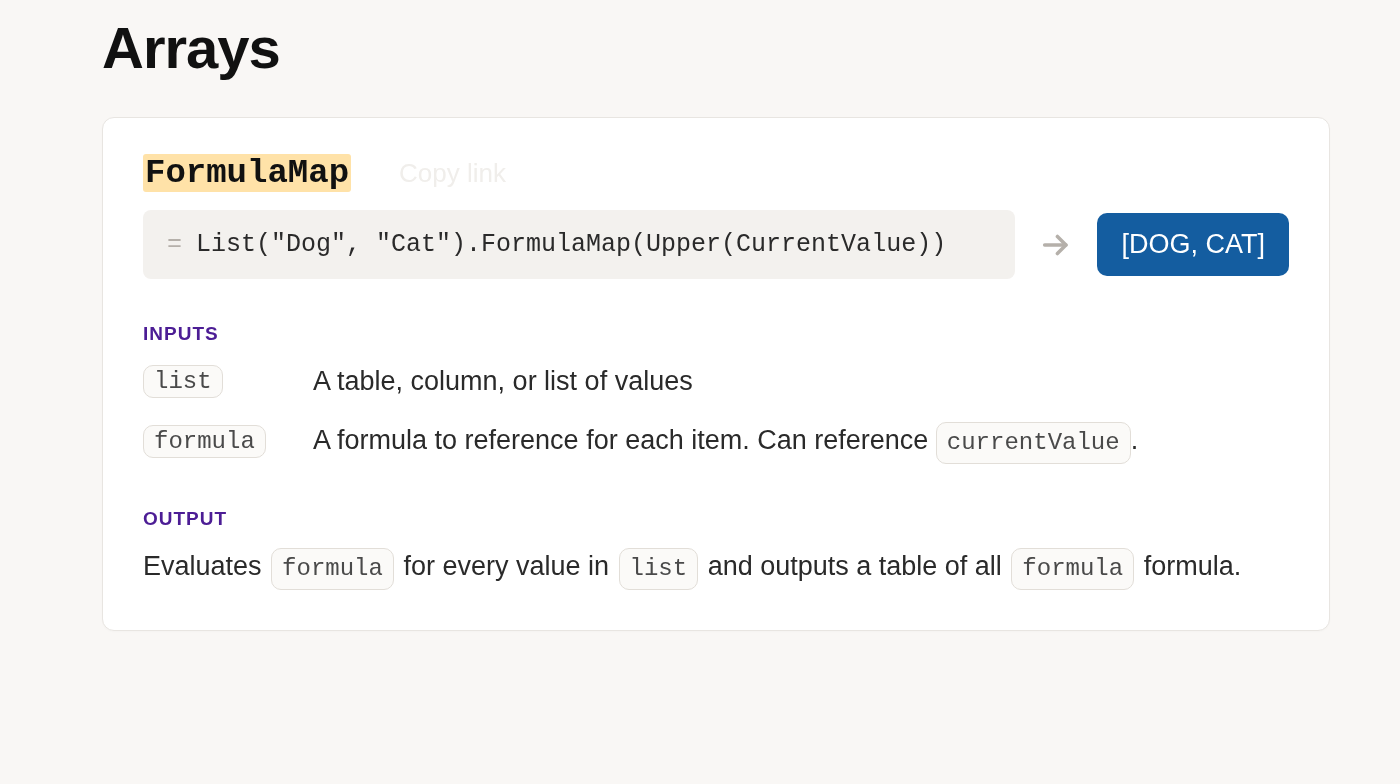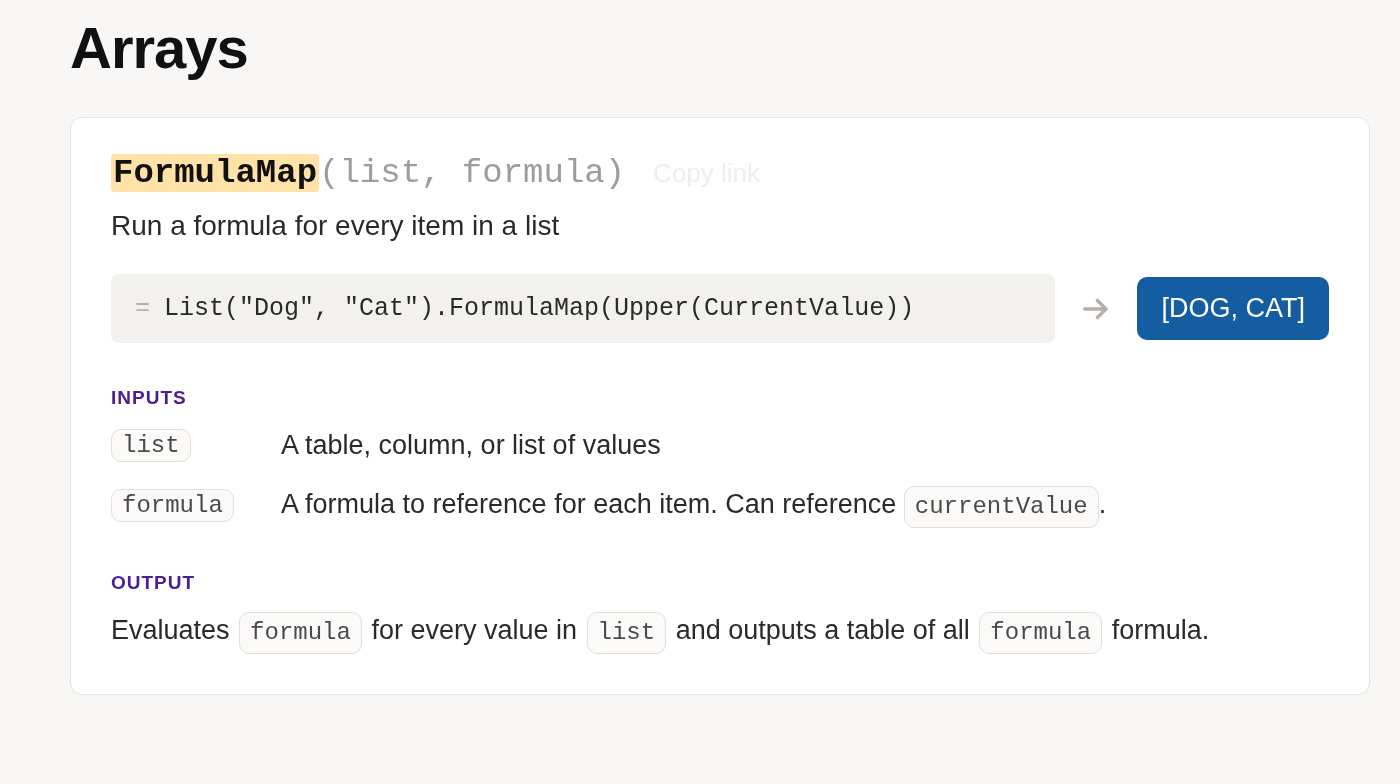--- a/index.html
+++ b/index.html
@@ -4,21 +4,22 @@
 <style>
   * { box-sizing: border-box; }
   body {
     margin: 0;
     padding: 0;
     background: #f9f7f5;
     font-family: -apple-system, BlinkMacSystemFont, "Segoe UI", Helvetica, Arial, sans-serif;
     color: #1a1a1a;
   }
   .page {
-    padding: 0 30px 40px 70px;
+    padding: 0 70px 40px 70px;
+    margin-left: 32px;
   }
   .page-title {
     font-size: 58px;
     font-weight: 800;
     letter-spacing: -1px;
     margin: 0 0 36px 0;
     padding-top: 14px;
     color: #111;
   }
   .card {
@@ -28,21 +29,21 @@
     padding: 36px 40px 40px 40px;
     box-shadow: 0 1px 2px rgba(0,0,0,0.02);
   }
   .signature {
     font-family: "SFMono-Regular", Consolas, "Liberation Mono", Menlo, monospace;
     font-size: 34px;
     color: #9c9c9c;
     margin-bottom: 18px;
     display: flex;
     align-items: baseline;
-    gap: 0;
+    gap: 20px;
   }
   .fn-name {
     background: #ffe2a8;
     color: #111;
     font-weight: 700;
     border-radius: 3px;
     padding: 0 2px;
   }
   .sig-params { color: #9c9c9c; }
   .copy-link {
@@ -130,25 +131,23 @@
 </head>
 <body>
 
 <div class="page">
   <h1 class="page-title">Arrays</h1>
 
   <div class="card">
 
     <div class="signature">
       <span class="fn-name">FormulaMap</span>
-        <span class="sig-params">(list, formula)</span>
       <span class="copy-link">Copy link</span>
     </div>
 
-    <div class="subtitle">Run a formula for every item in a list</div>
 
     <div class="example-row">
       <div class="code-box">
         <span class="eq">=</span>
         <span>List("Dog", "Cat").FormulaMap(Upper(CurrentValue))</span>
       </div>
       <span class="arrow">
         <svg viewBox="0 0 24 24" fill="none" stroke="#b5b0aa" stroke-width="2.5" stroke-linecap="round" stroke-linejoin="round">
           <line x1="4" y1="12" x2="19" y2="12"></line>
           <polyline points="13 6 19 12 13 18"></polyline>

